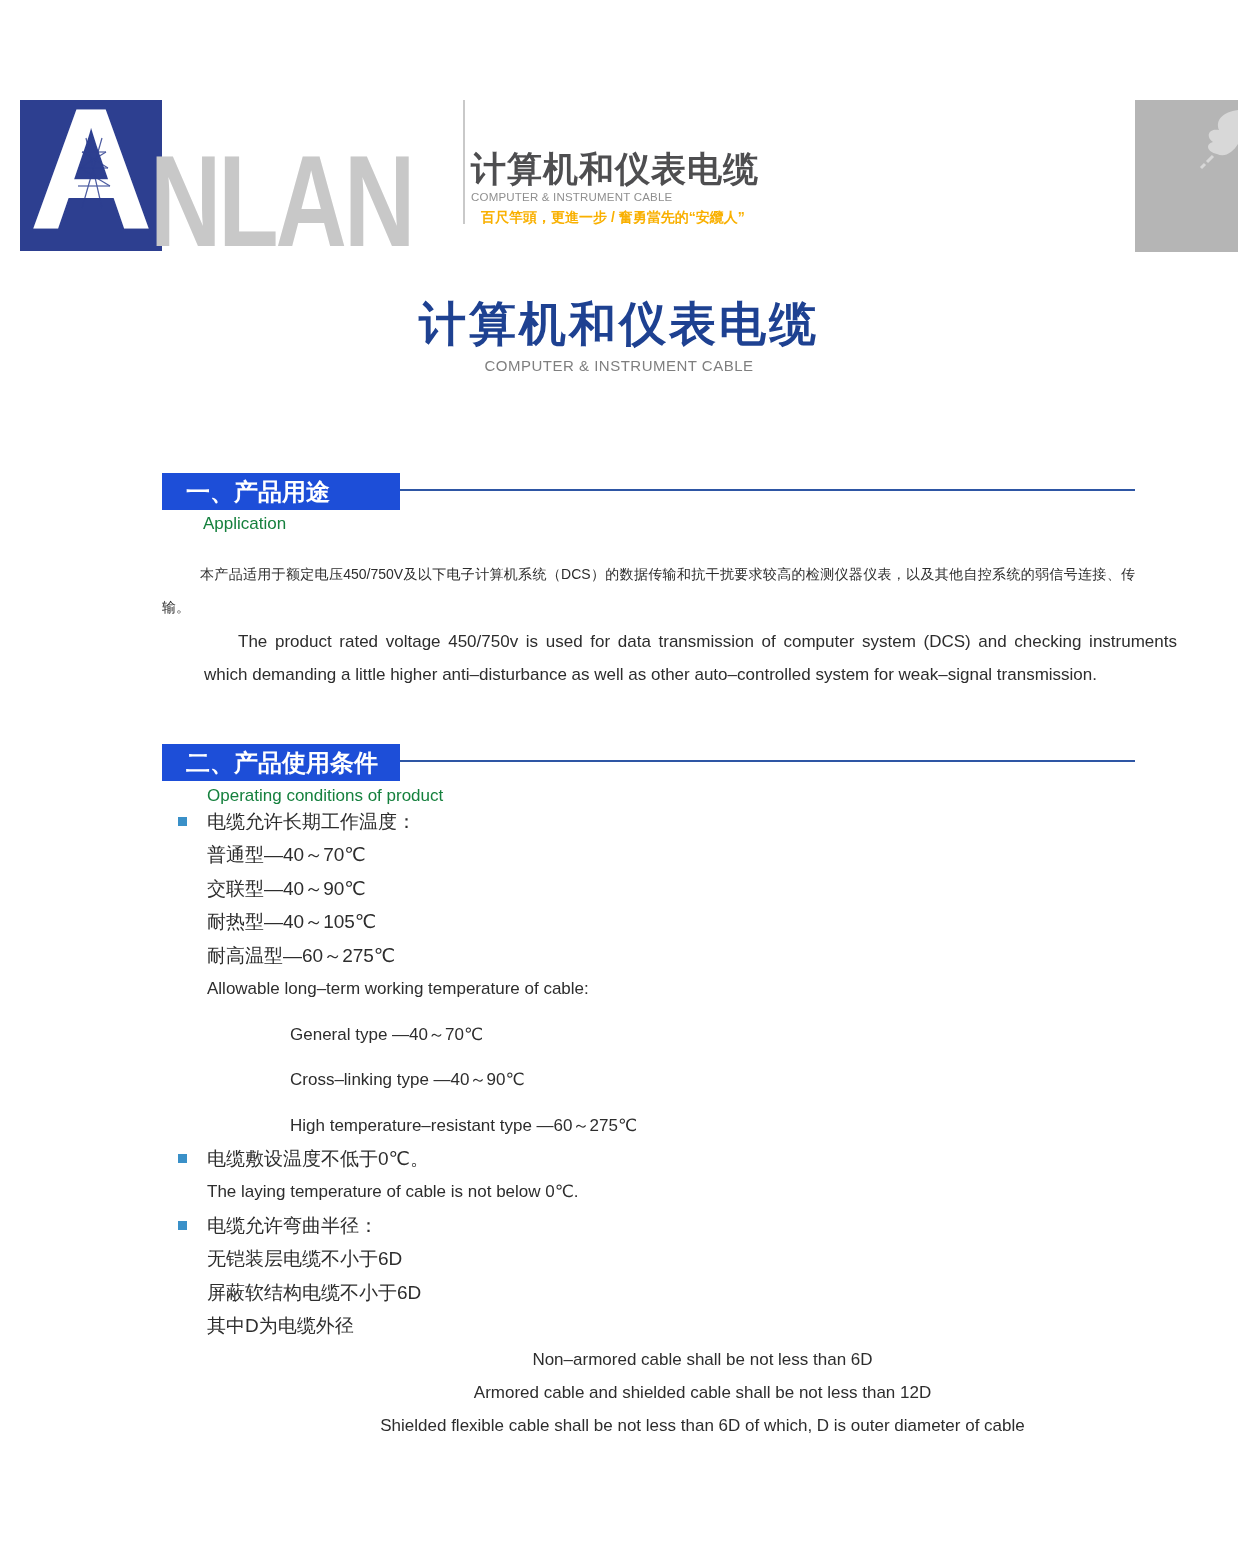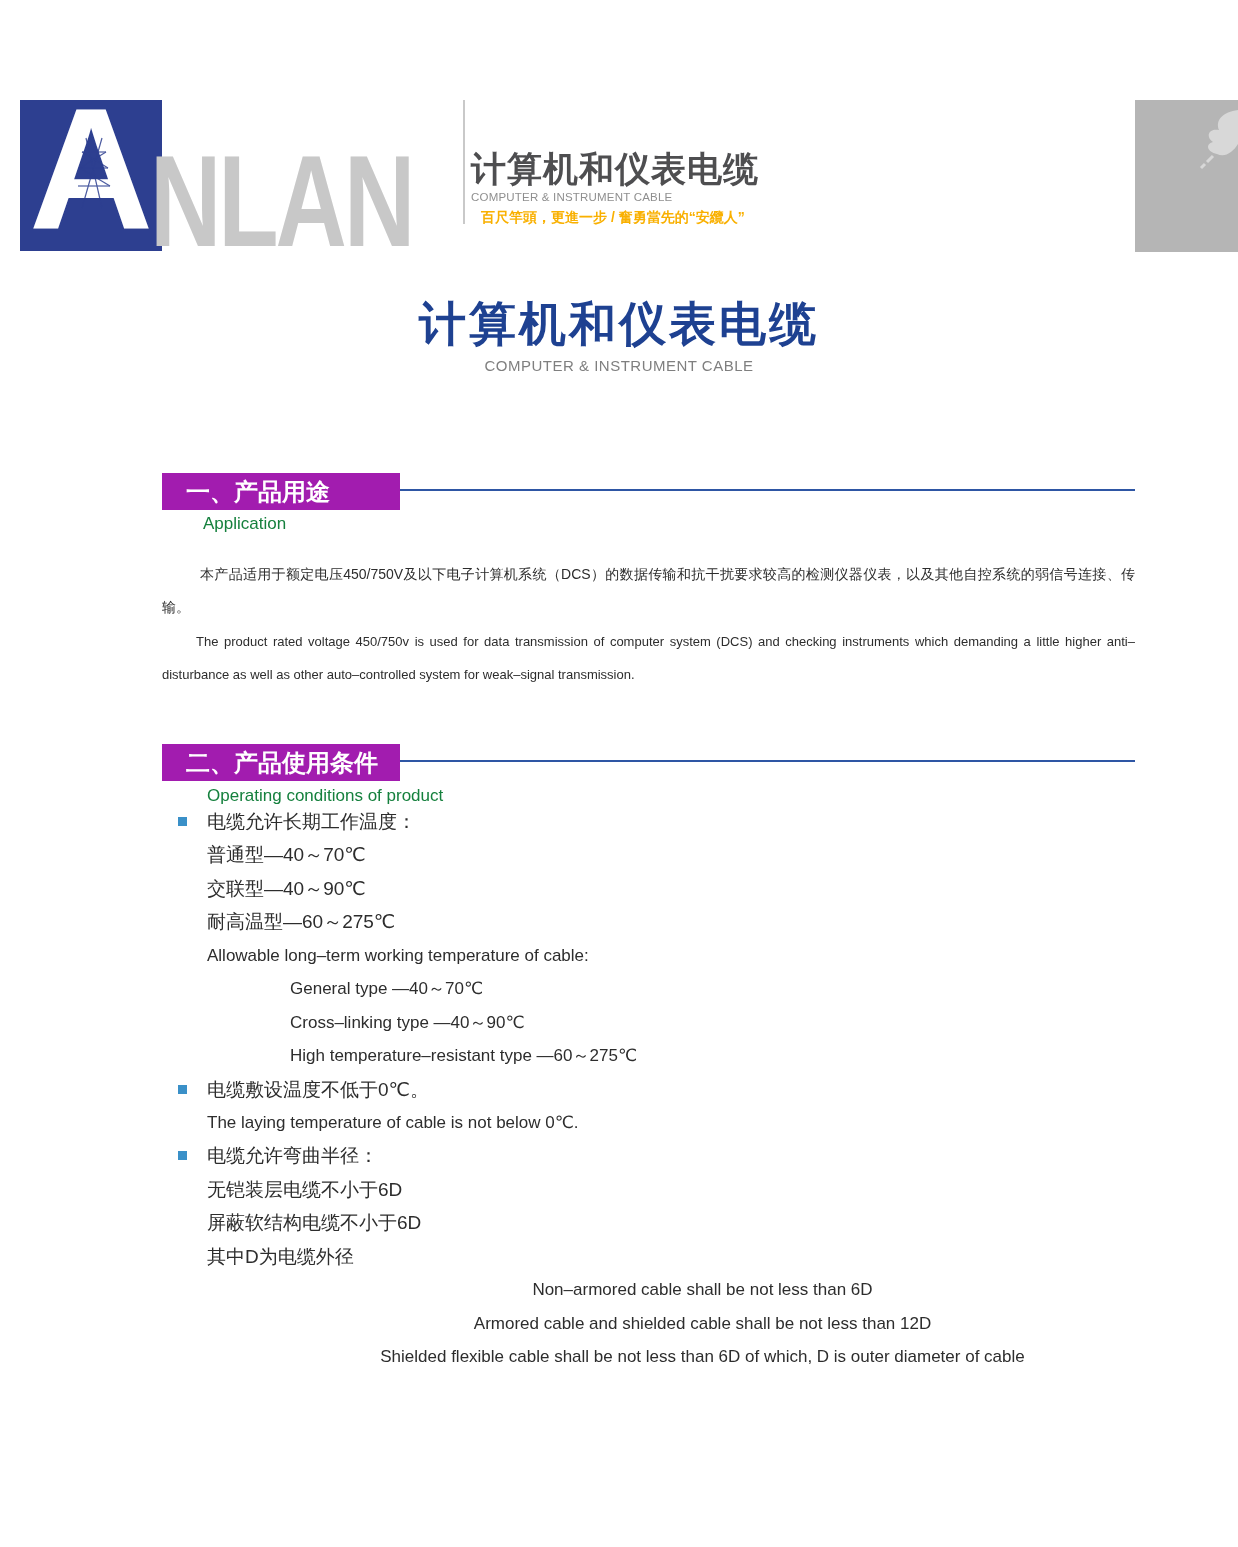--- a/index.html
+++ b/index.html
@@ -26,39 +26,39 @@
   .header-slogan { position:absolute; left:481px; top:209px; font-size:14px;
     font-weight:bold; color:#f9b000; white-space:nowrap; }
   .corner-photo { position:absolute; left:1135px; top:100px; width:103px; height:152px;
     background:#b5b5b5; overflow:hidden; }
   
   .page-title-cn { position:absolute; left:0; top:293px; width:1238px; text-align:center;
     font-size:47px; font-weight:bold; color:#1e4191; letter-spacing:3px; }
   .page-title-en { position:absolute; left:0; top:357px; width:1238px; text-align:center;
     font-size:15px; color:#7f7f7f; letter-spacing:0.5px; }
   
-  .sec-box { position:absolute; left:162px; width:238px; height:37px; background:#a21caf;
+  .sec-box { position:absolute; left:162px; width:238px; height:37px; background:#1d4ed8;
     color:#ffffff; font-size:24px; font-weight:bold; line-height:37px; padding-left:24px;
     box-sizing:border-box; white-space:nowrap; }
   .sec-line { position:absolute; left:400px; width:735px; height:2px; background:#2e56a4; }
   .sec1-box { top:473px; } .sec1-line { top:489px; }
   .sec2-box { top:744px; } .sec2-line { top:760px; }
   .sec-sub { position:absolute; font-size:17px; color:#15803d; white-space:nowrap; }
   .sec1-sub { left:203px; top:514px; }
   .sec2-sub { left:207px; top:786px; }
   
   .para { position:absolute; left:162px; width:973px; text-align:justify; color:#2d2d2d; }
   .para-cn { top:558px; font-size:14px; line-height:33px; text-indent:38px; }
-  .para-en { top:626px; font-size:13px; line-height:32.6px; text-indent:34px; }
+  .para-en { top:626px; font-size:17px; line-height:32.6px; text-indent:34px;margin-left:42px; }
   
   .cond-list { position:absolute; left:207px; top:805px; width:930px; }
   .li-line { position:relative; height:33.45px; line-height:33.45px; font-size:19px;
     color:#2d2d2d; white-space:nowrap; }
   .li-line.en { font-size:17px; }
-  .li-line.ind1 { padding-left:83px; }
+  .li-line.ind1 { padding-left:83px;margin-top:12px; }
   .li-line.ind2 { padding-left:61px;text-align:center; }
   .bullet { position:absolute; left:-29px; top:12px; width:9px; height:9px;
     background:#3a90c8; }
 </style>
 </head>
 <body>
 
 <div class="page">
 
   <div class="logo-mark">
@@ -101,20 +101,21 @@
   <div class="sec-line sec2-line"></div>
   <div class="sec-sub sec2-sub">Operating conditions of product</div>
 
   <div class="cond-list">
     <div class="li-line">
       <span class="bullet"></span>
       <span>电缆允许长期工作温度：</span>
     </div>
     <div class="li-line"><span>普通型—40～70℃</span></div>
     <div class="li-line"><span>交联型—40～90℃</span></div>
+    <div class="li-line"><span>耐热型—40～105℃</span></div>
     <div class="li-line"><span>耐高温型—60～275℃</span></div>
     <div class="li-line en"><span>Allowable long–term working temperature of cable:</span></div>
     <div class="li-line en ind1"><span>General type —40～70℃</span></div>
     <div class="li-line en ind1"><span>Cross–linking type —40～90℃</span></div>
     <div class="li-line en ind1"><span>High temperature–resistant type —60～275℃</span></div>
     <div class="li-line">
       <span class="bullet"></span>
       <span>电缆敷设温度不低于0℃。</span>
     </div>
     <div class="li-line en"><span>The laying temperature of cable is not below 0℃.</span></div>

